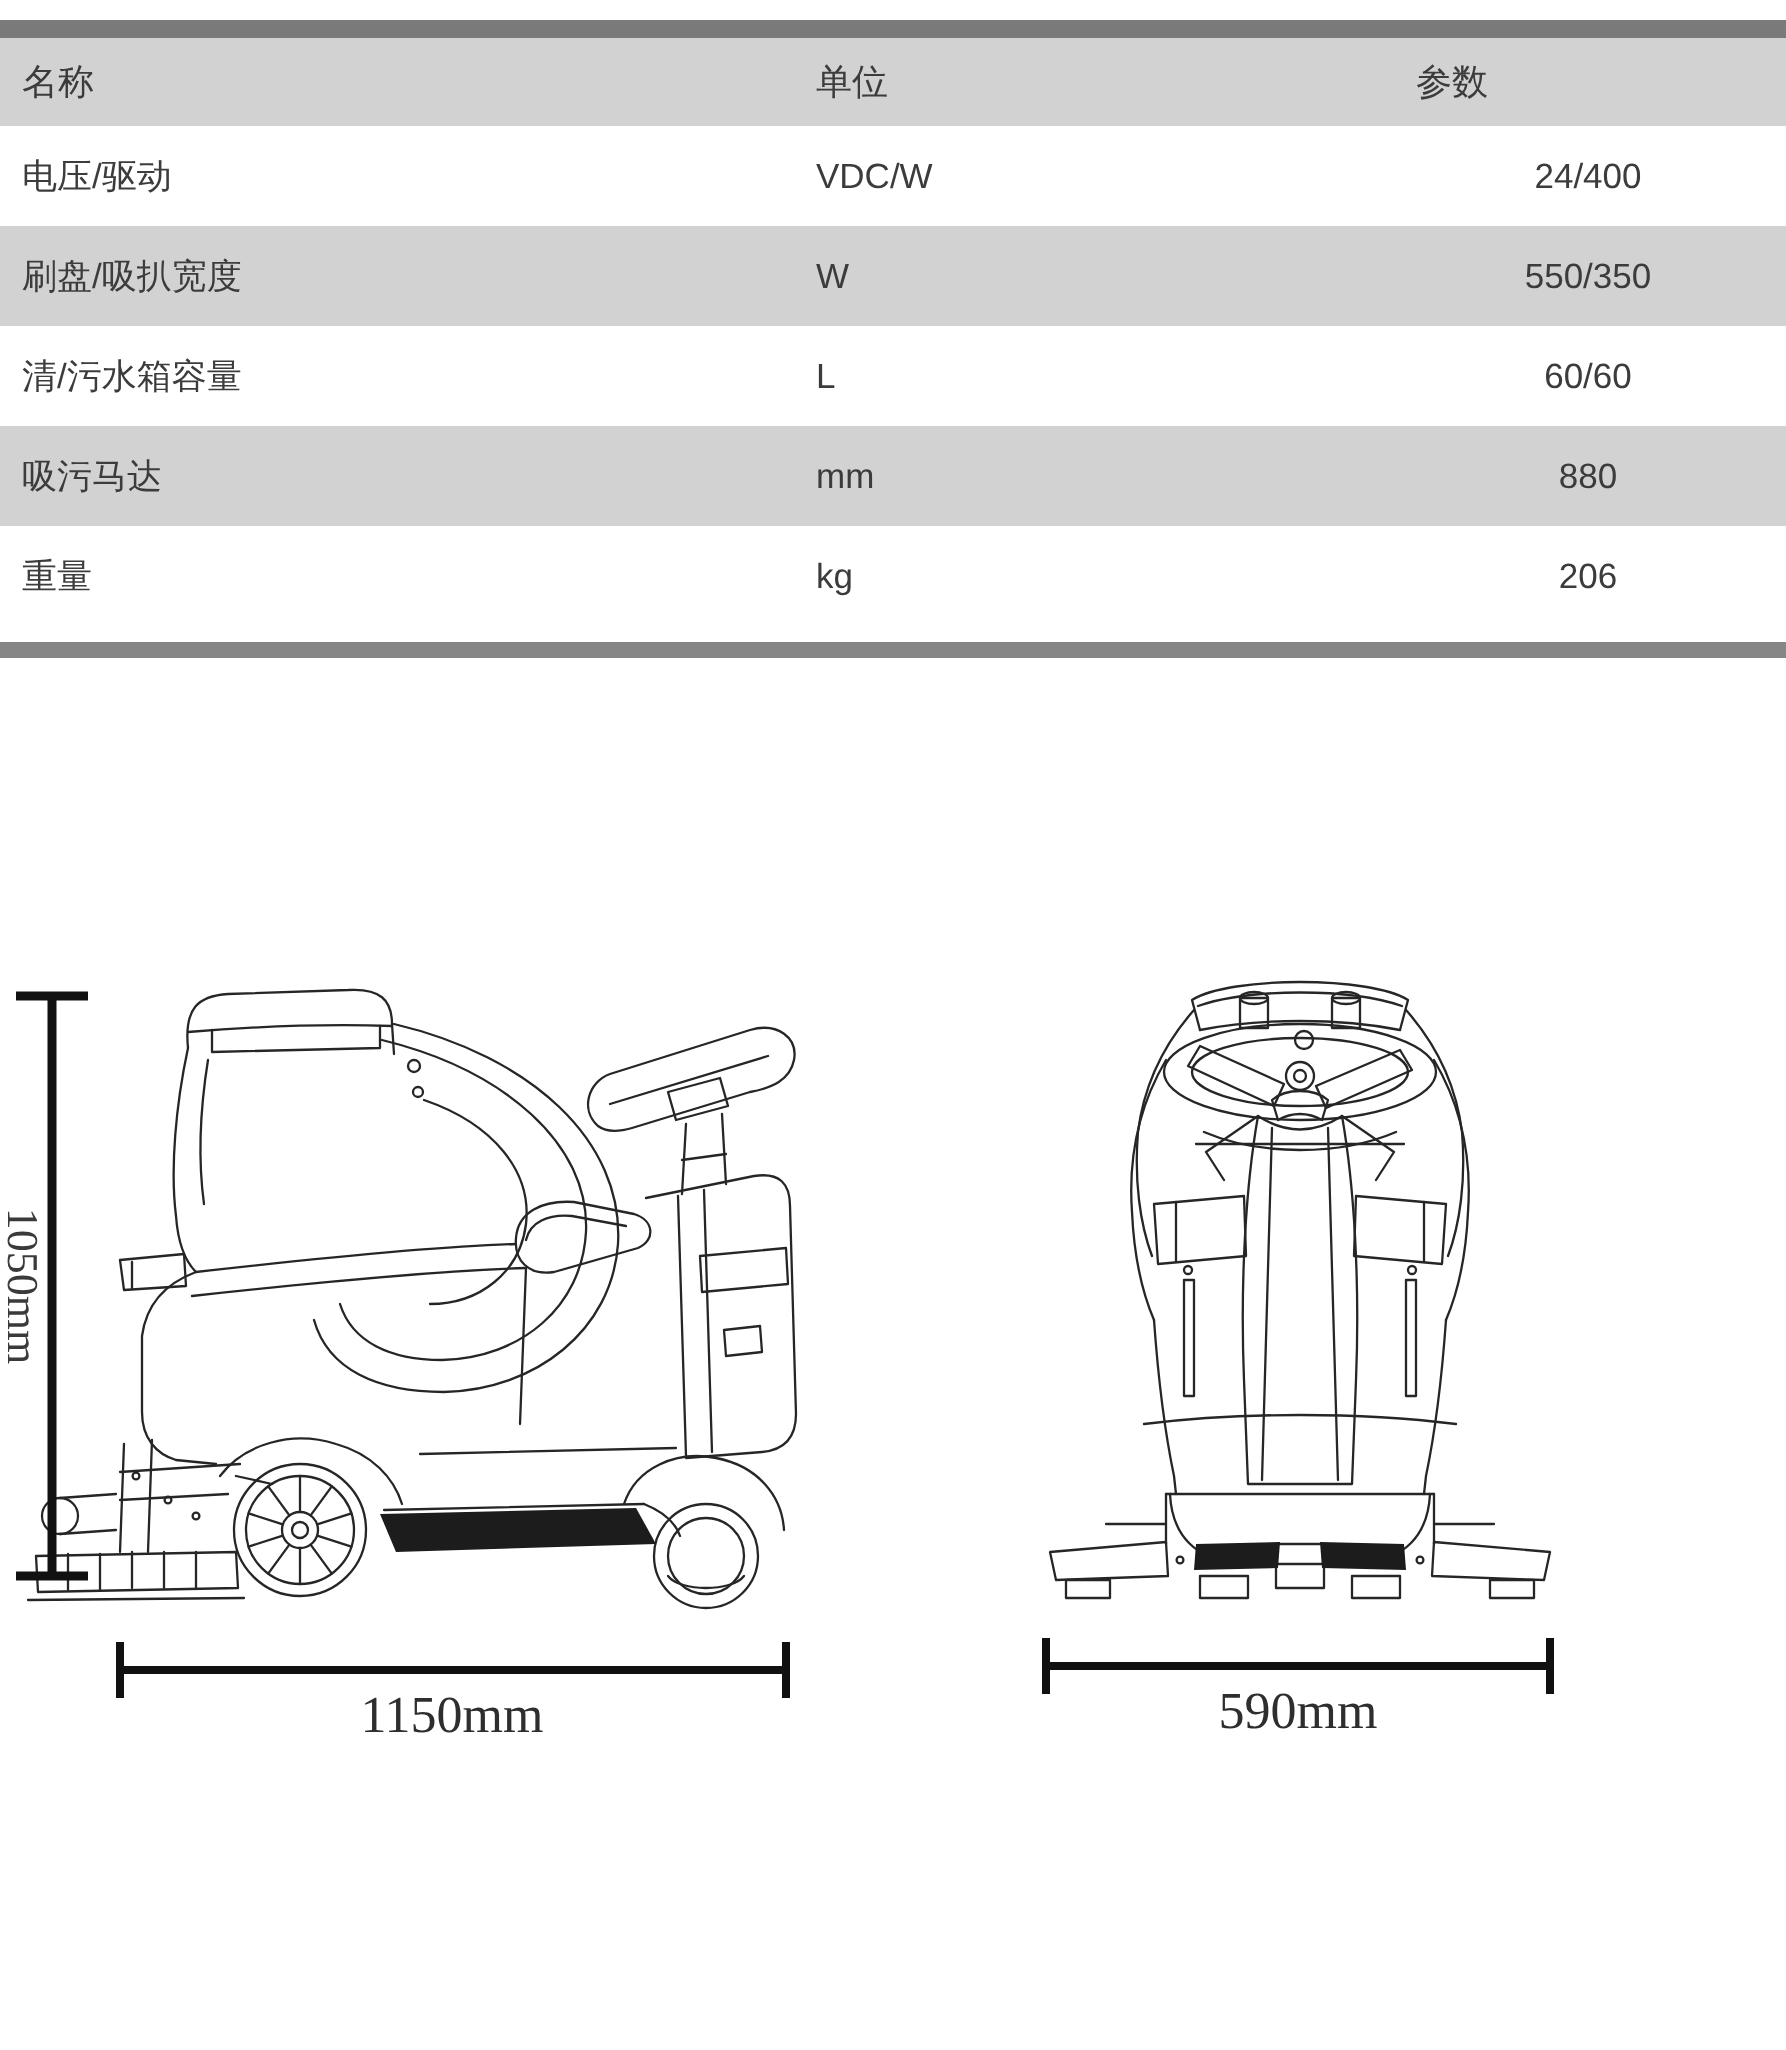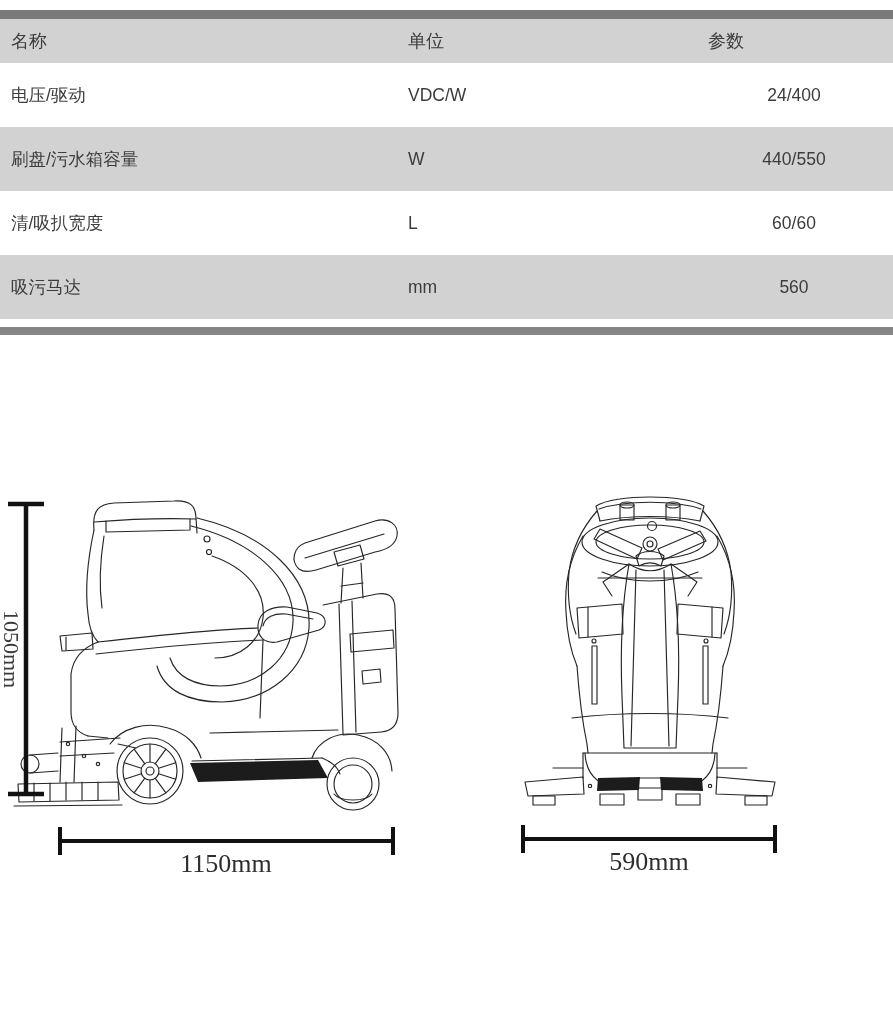--- a/index.html
+++ b/index.html
@@ -2,21 +2,21 @@
 <html style="--altbg: #d2d2d2;"><head>
 <meta charset="utf-8">
 <style>
   html,body{margin:0;padding:0;background:#ffffff;}
   body{width:893px;height:1025px;font-family:"Liberation Sans","DejaVu Sans",sans-serif;overflow:hidden;}
   .spacer-top{height:10px;}
   .topbar{height:9px;width:100%;}
   table.spec{border-collapse:collapse;table-layout:fixed;width:893px;}
   table.spec th,table.spec td{font-weight:400;font-size:17.5px;padding:0;vertical-align:middle;white-space:nowrap;}
   table.spec th{height:44px;text-align:left;font-size:18px;}
-  table.spec td{height:64px;}
+  table.spec td{height:50px;}
   .col-name{padding-left:11px !important;}
   .col-value{text-align:center;padding-right:13px !important;}
   tbody tr:nth-child(even) td{background:var(--altbg);}
   thead tr th{background:var(--altbg);}
   .gap8{height:8px;}
   .divider{height:8px;width:100%;}
   .drawings{position:relative;width:893px;height:546px;}
   svg text{font-family:"Liberation Serif","DejaVu Serif",serif;}
 </style>
 </head>
@@ -38,33 +38,38 @@
       <th class="col-value">参数</th>
     </tr>
   </thead>
   <tbody>
     <tr>
       <td class="col-name">电压/驱动</td>
       <td class="col-unit">VDC/W</td>
       <td class="col-value">24/400</td>
     </tr>
     <tr>
-      <td class="col-name">刷盘/污水箱容量</td>
+      <td class="col-name">刷盘/吸扒宽度</td>
       <td class="col-unit">W</td>
-      <td class="col-value">440/550</td>
-    </tr>
-    <tr>
-      <td class="col-name">清/吸扒宽度</td>
+      <td class="col-value">550/350</td>
+    </tr>
+    <tr>
+      <td class="col-name">清/污水箱容量</td>
       <td class="col-unit">L</td>
       <td class="col-value">60/60</td>
     </tr>
     <tr>
       <td class="col-name">吸污马达</td>
       <td class="col-unit">mm</td>
-      <td class="col-value">560</td>
+      <td class="col-value">880</td>
+    </tr>
+    <tr>
+      <td class="col-name">重量</td>
+      <td class="col-unit">kg</td>
+      <td class="col-value">206</td>
     </tr>
   </tbody>
 </table>
 
 <div class="gap8"></div>
 <div class="divider" style="background: rgb(134, 134, 134);"></div>
 
 <div class="drawings">
 <svg width="893" height="546" viewBox="0 479 893 546" xmlns="http://www.w3.org/2000/svg">
 

